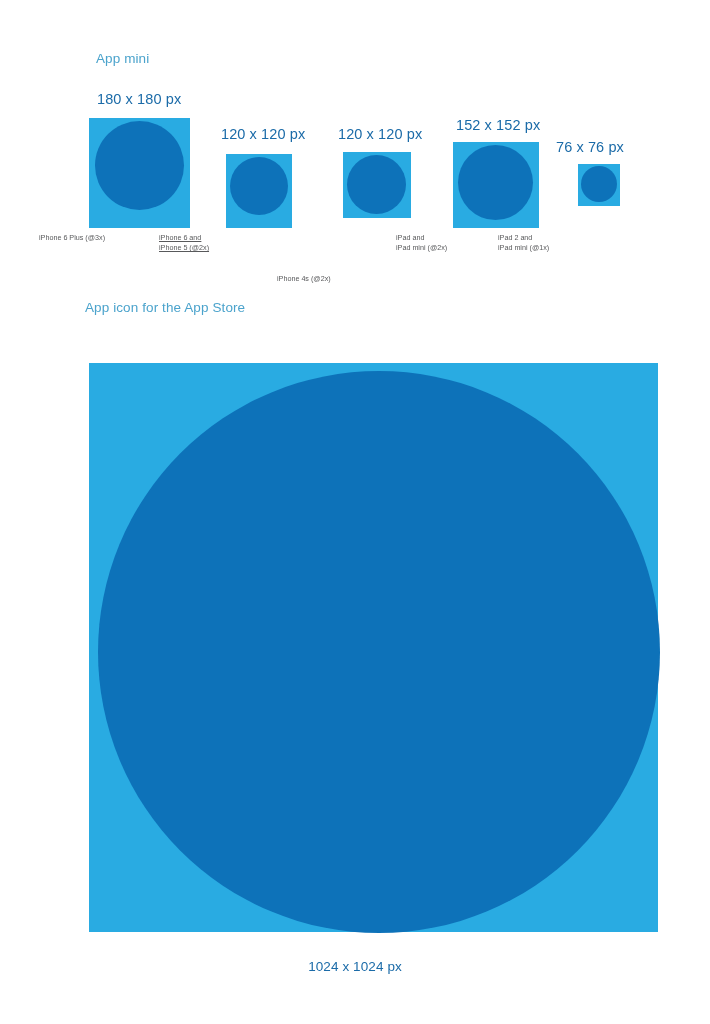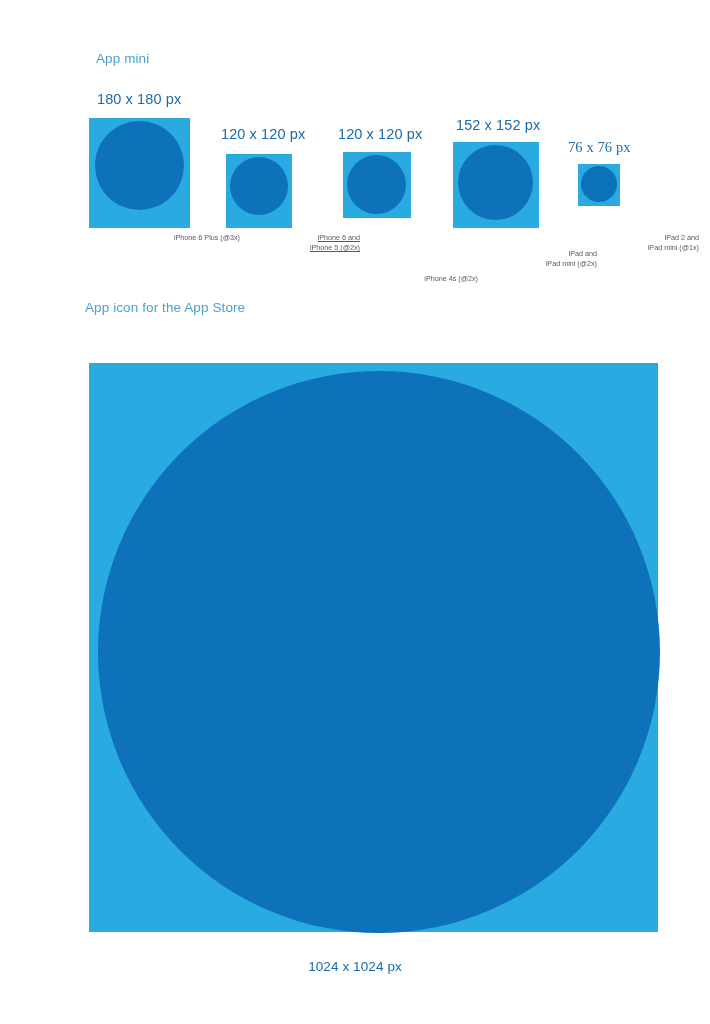--- a/index.html
+++ b/index.html
@@ -71,21 +71,21 @@
     position: absolute;
     background: #0D72B9;
     border-radius: 50%;
   }
 
   .device-caption {
     position: absolute;
     color: #58595B;
     font-size: 7.2px;
     line-height: 10px;
-    text-align: right;
+    text-align: left;
     white-space: nowrap;
   }
 
   
   #group-180 .size-label { left: 97px;  top: 91px; }
   #group-180 .icon-swatch { left: 89px; top: 118px; width: 101px; height: 110px; }
   #group-180 .circle { left: 6px; top: 3px; width: 89px; height: 89px; }
   #group-180 .device-caption { left: 39px; top: 233px; width: 201px; }
 
   
@@ -97,24 +97,24 @@
   
   #group-120b .size-label { left: 338px; top: 126px; }
   #group-120b .icon-swatch { left: 343px; top: 152px; width: 68px; height: 66px; }
   #group-120b .circle { left: 4px; top: 3px; width: 59px; height: 59px; }
   #group-120b .device-caption { left: 277px; top: 233px; width: 201px; margin-top: 41px; }
 
   
   #group-152 .size-label { left: 456px; top: 117px; }
   #group-152 .icon-swatch { left: 453px; top: 142px; width: 86px; height: 86px; }
   #group-152 .circle { left: 5px; top: 3px; width: 75px; height: 75px; }
-  #group-152 .device-caption { left: 396px; top: 233px; width: 201px; margin-top: 16px; }
-
-  
-  #group-76 .size-label { left: 568px; top: 139px; font-family: Liberation Serif, serif; }
+  #group-152 .device-caption { left: 396px; top: 233px; width: 201px; }
+
+  
+  #group-76 .size-label { left: 556px; top: 139px; }
   #group-76 .icon-swatch { left: 578px; top: 164px; width: 42px; height: 42px; }
   #group-76 .circle { left: 3px; top: 2px; width: 36px; height: 36px; }
   #group-76 .device-caption { left: 498px; top: 233px; width: 201px; }
 
   
   #appstore-icon {
     position: absolute;
     left: 89px;
     top: 363px;
     width: 569px;

